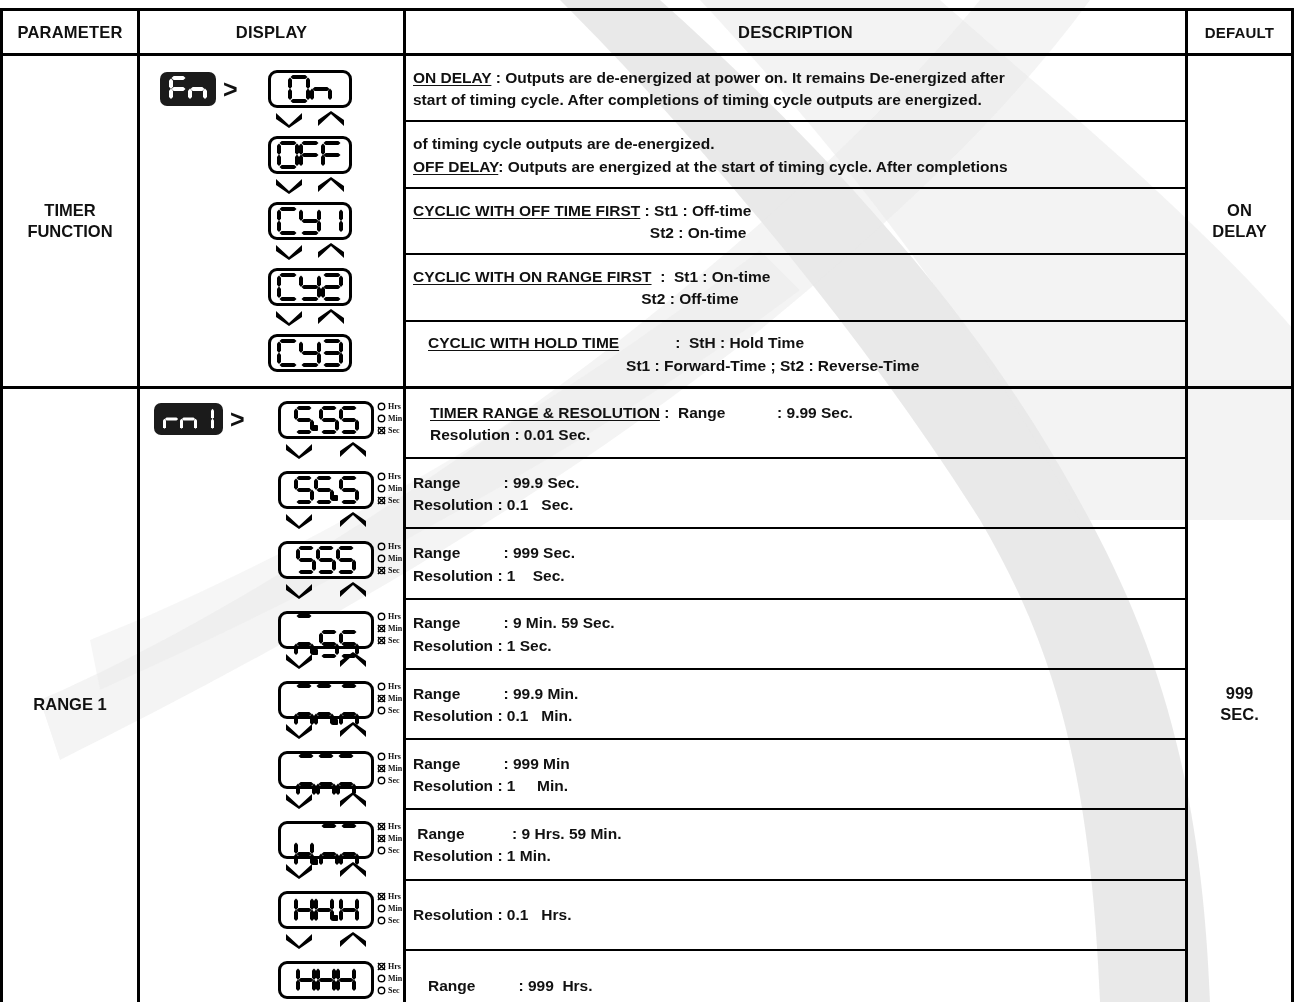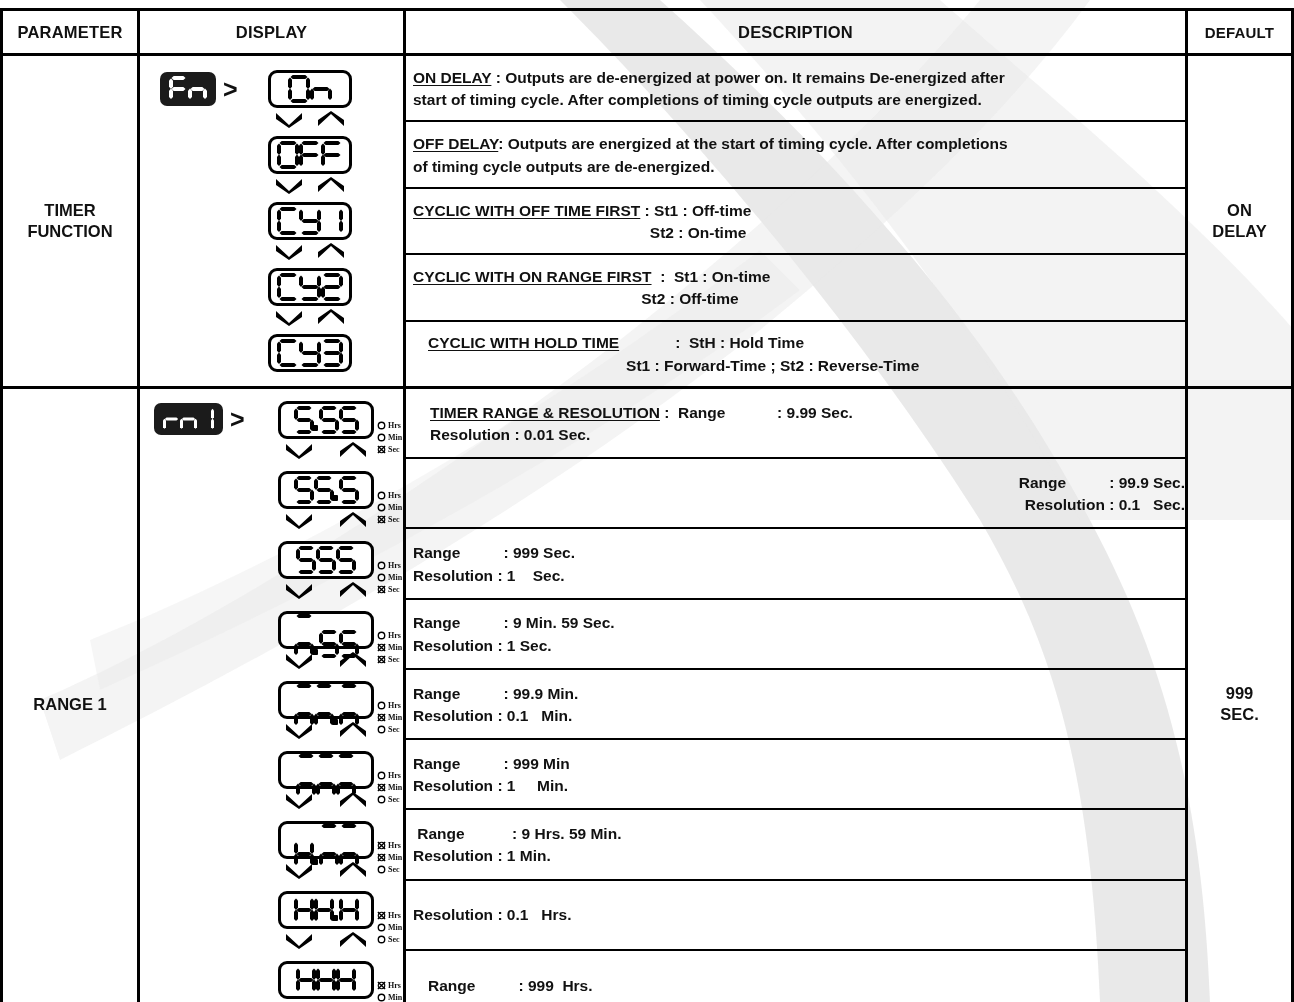--- a/index.html
+++ b/index.html
@@ -45,21 +45,21 @@
   .segline{display:flex;align-items:flex-end;}
   
   .seg{display:block;}
   .dot{width:6px;height:6px;background:#000;border-radius:1px;align-self:flex-end;
        margin:0 1px 3px -2px;}
   .arrows{position:absolute;display:flex;justify-content:space-between;width:84px;}
   .chev{width:30px;height:17px;}
   .leds{position:absolute;display:flex;flex-direction:column;gap:1px;}
   .led{display:flex;align-items:center;gap:2px;height:11px;}
   .led span{font-size:8px;font-weight:bold;line-height:1;font-family:"Liberation Serif",serif;}
-  .lcdbox{position:absolute;display:flex;align-items:center;}
+  .lcdbox{position:absolute;display:flex;align-items:flex-start;}
 </style>
 </head>
 <body>
 
 <svg class="wm" viewBox="0 0 1294 1002" preserveAspectRatio="none">
   <g fill="#e6e6e6">
     <path d="M560 0 C700 140 860 330 980 520 C1050 640 1090 760 1100 1002 L1210 1002 C1200 740 1140 600 1050 450 C930 250 760 90 660 0 Z"></path>
     <path d="M700 0 C840 150 980 330 1080 520 L1294 520 L1294 330 C1180 200 1030 80 940 0 Z" opacity=".55"></path>
     <path d="M60 760 C260 660 520 520 760 330 C900 215 1010 110 1090 0 L980 0 C890 110 760 230 620 340 C400 510 180 640 40 700 Z" opacity=".5"></path>
     <path d="M100 690 C300 600 560 470 800 290 L760 250 C540 420 290 560 90 640 Z" opacity=".4"></path>
@@ -292,22 +292,22 @@
               </div>
             </div>
           </div>
         </div>
         <div class="sec-desc">
           <div class="drow" style="flex: 1 1 0px;">
             <div class="dline"><span class="u">ON DELAY</span><span class="reg"> : Outputs are de-energized at power on. It remains De-energized after</span></div>
             <div class="dline"><span class="reg">start of timing cycle. After completions of timing cycle outputs are energized.</span></div>
           </div>
           <div class="drow" style="flex: 1 1 0px;">
+            <div class="dline"><span class="reg">of timing cycle outputs are de-energized.</span></div>
             <div class="dline"><span class="u">OFF DELAY</span><span class="reg">: Outputs are energized at the start of timing cycle. After completions</span></div>
-            <div class="dline"><span class="reg">of timing cycle outputs are de-energized.</span></div>
           </div>
           <div class="drow" style="flex: 1 1 0px;">
             <div class="dline"><span class="u">CYCLIC WITH OFF TIME FIRST</span><span class="reg"> : St1 : Off-time</span></div>
             <div class="dline"><span class="reg">                                                       St2 : On-time</span></div>
           </div>
           <div class="drow" style="flex: 1 1 0px;">
             <div class="dline"><span class="u">CYCLIC WITH ON RANGE FIRST</span><span class="reg">  :  St1 : On-time</span></div>
             <div class="dline"><span class="reg">                                                     St2 : Off-time</span></div>
           </div>
           <div class="drow" style="flex: 1 1 0px;">
@@ -989,21 +989,21 @@
                 </div>
               </div>
             </div>
           </div>
         </div>
         <div class="sec-desc">
           <div class="drow" style="flex: 1 1 0px; padding-left: 24px;">
             <div class="dline"><span class="u">TIMER RANGE &amp; RESOLUTION</span><span class="reg"> :  Range            : 9.99 Sec.</span></div>
             <div class="dline"><span class="reg">Resolution : 0.01 Sec.</span></div>
           </div>
-          <div class="drow" style="flex: 1 1 0px; text-align: right;">
+          <div class="drow" style="flex: 1 1 0px;">
             <div class="dline"><span class="reg">Range          : 99.9 Sec.</span></div>
             <div class="dline"><span class="reg">Resolution : 0.1   Sec.</span></div>
           </div>
           <div class="drow" style="flex: 1 1 0px;">
             <div class="dline"><span class="reg">Range          : 999 Sec.</span></div>
             <div class="dline"><span class="reg">Resolution : 1    Sec.</span></div>
           </div>
           <div class="drow" style="flex: 1 1 0px;">
             <div class="dline"><span class="reg">Range          : 9 Min. 59 Sec.</span></div>
             <div class="dline"><span class="reg">Resolution : 1 Sec.</span></div>

